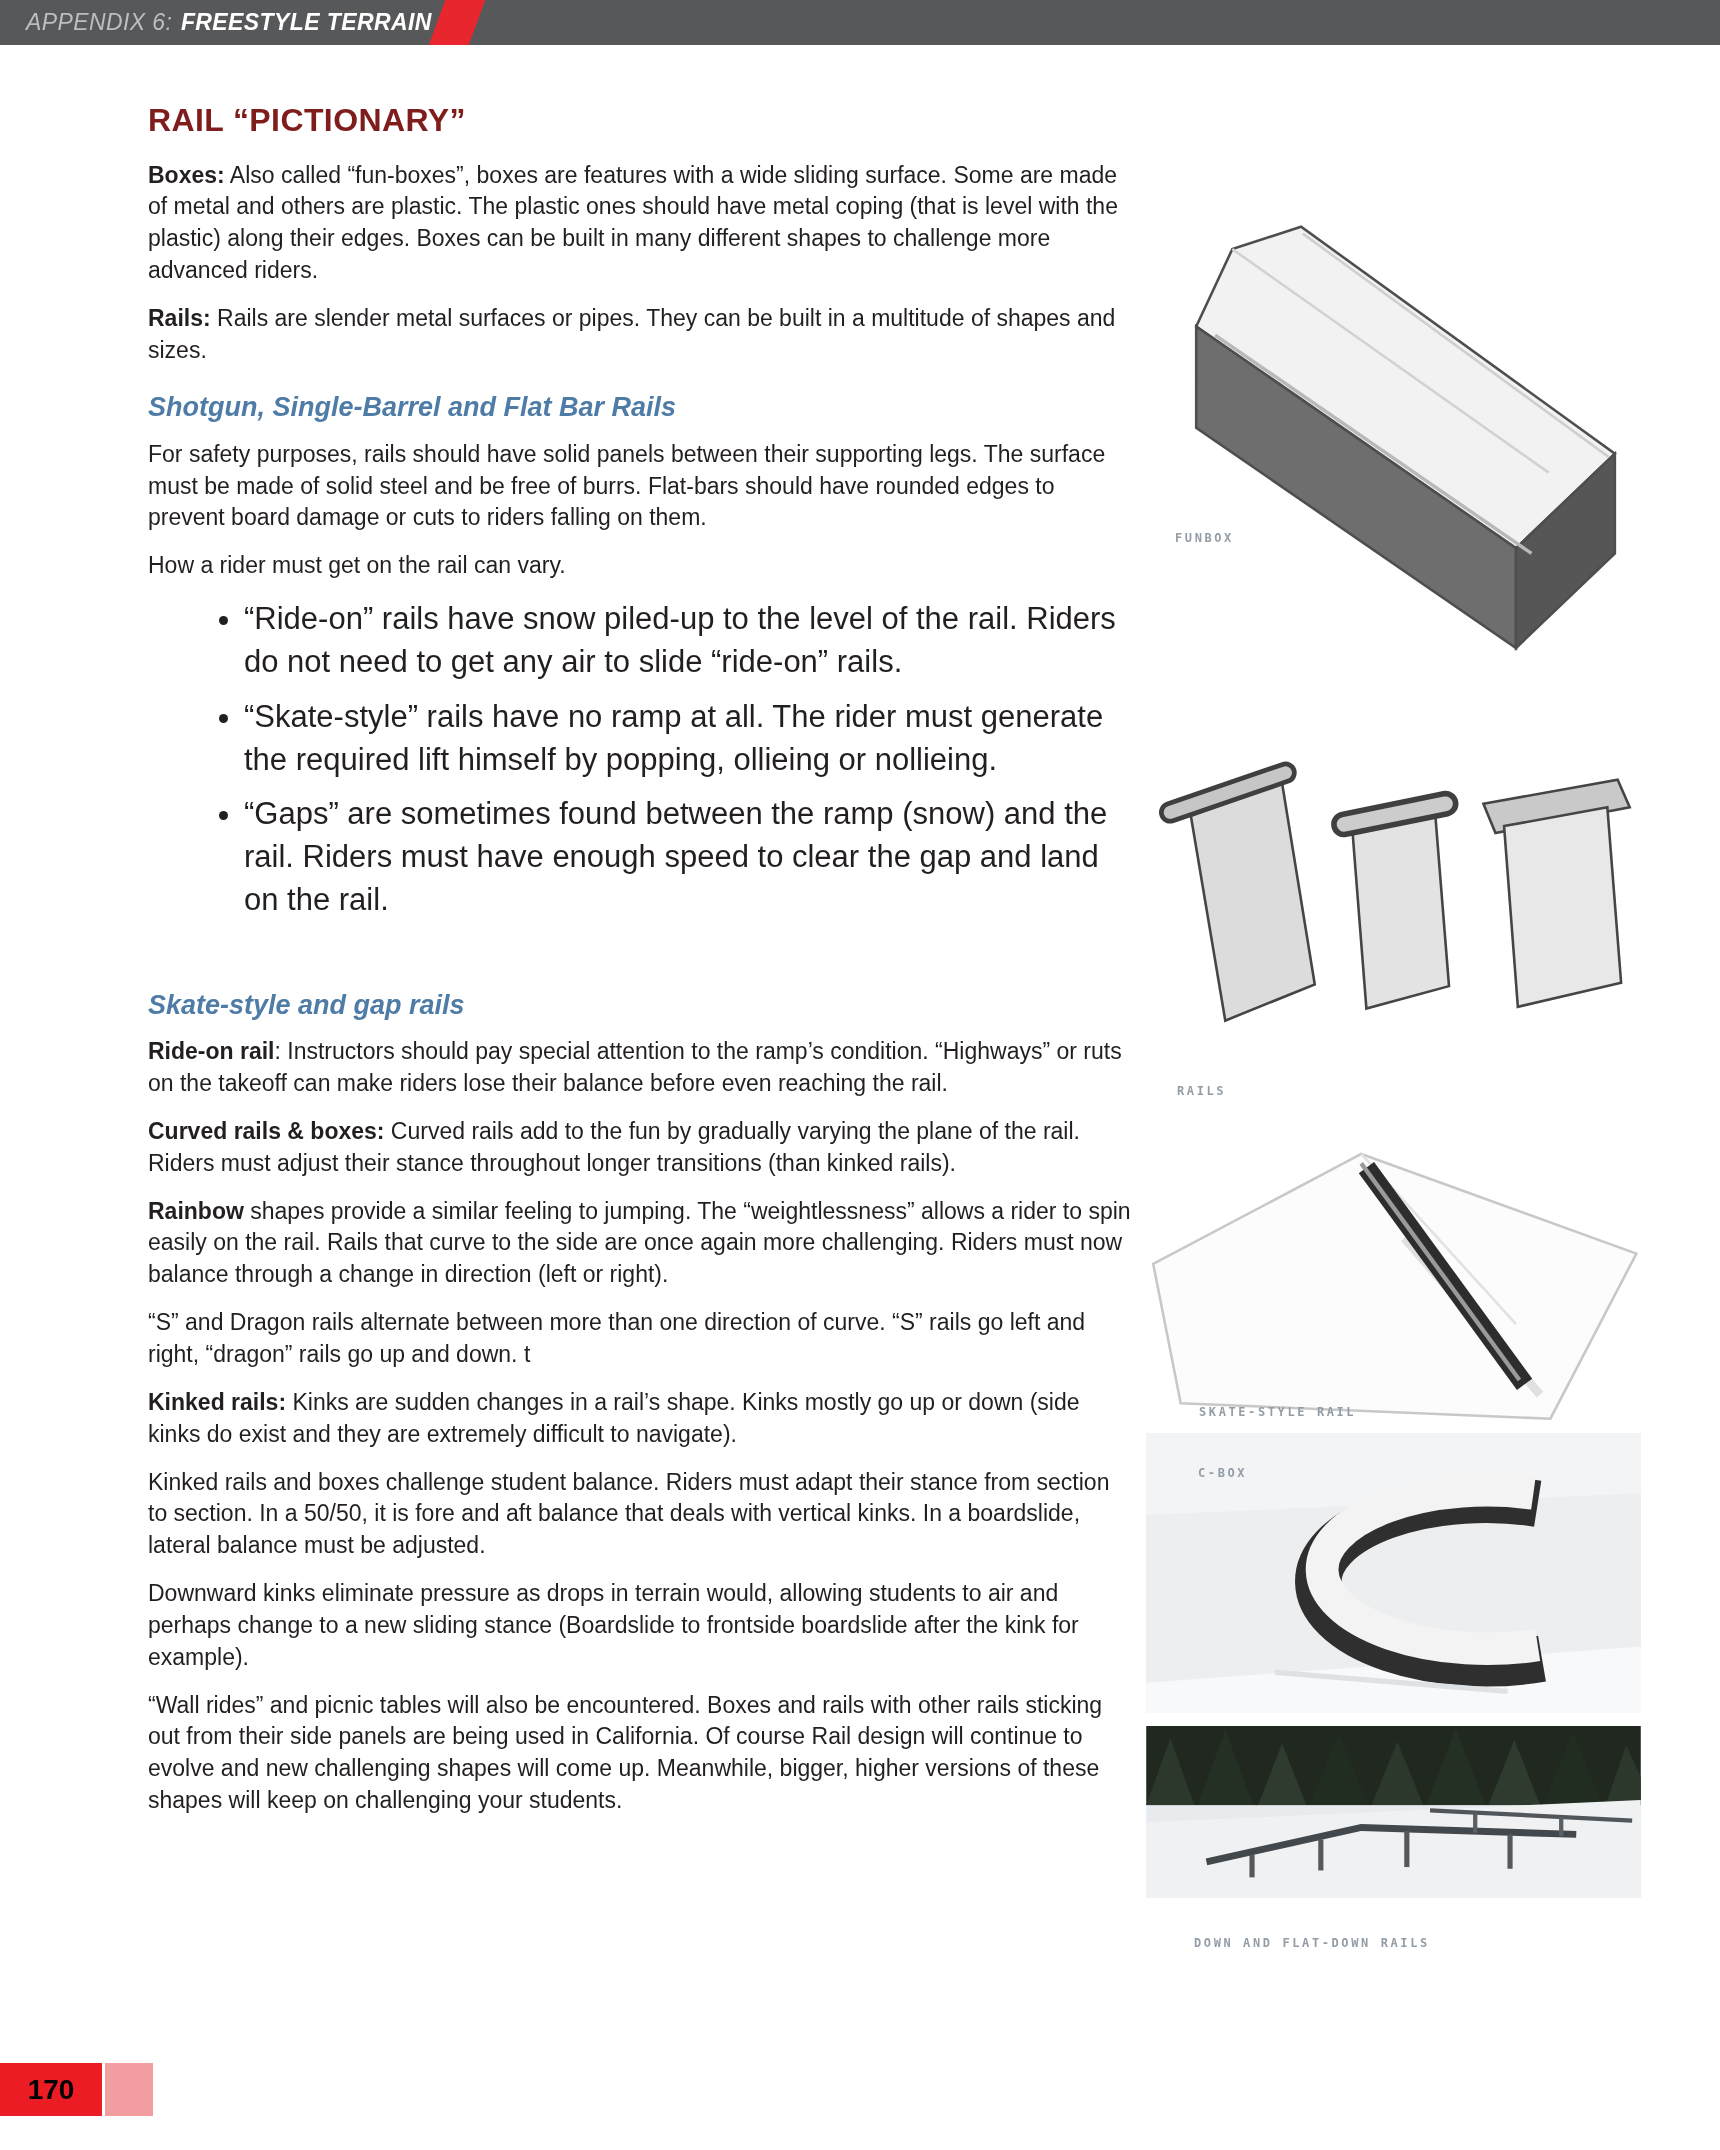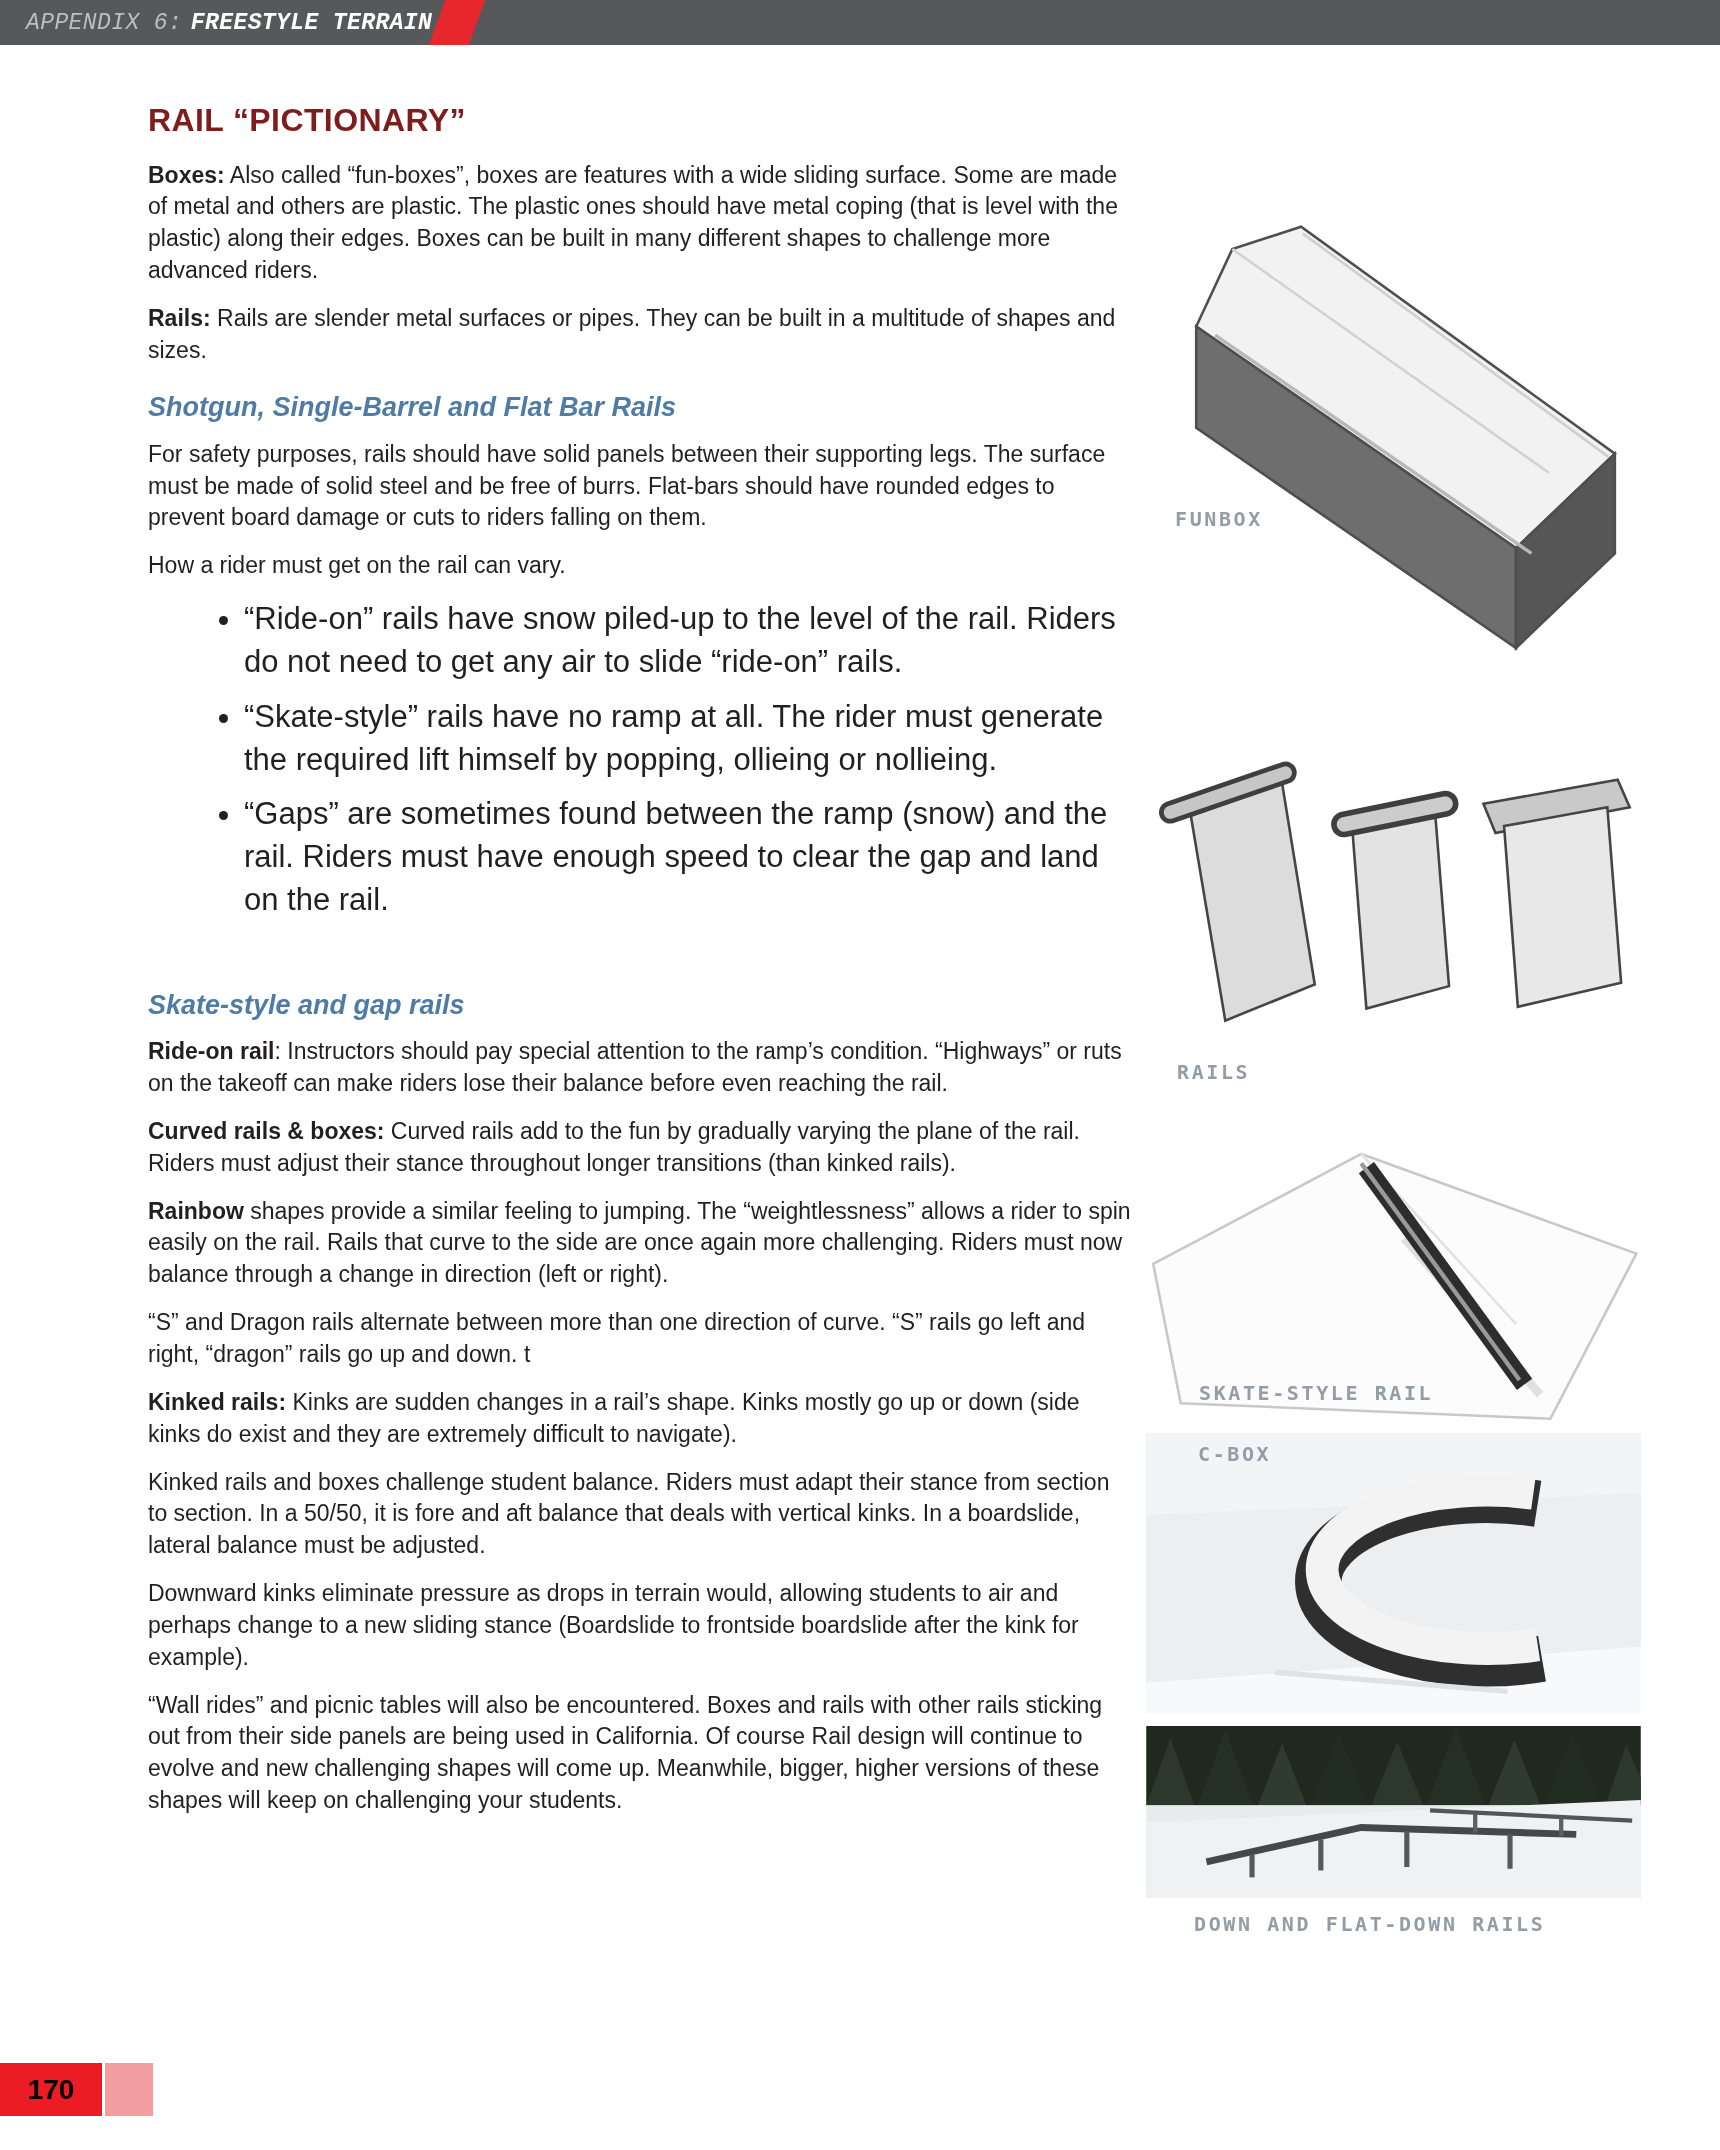--- a/index.html
+++ b/index.html
@@ -7,21 +7,21 @@
     position:relative;width:1721px;height:2151px;background:#ffffff;
     font-family:"Liberation Sans",sans-serif;color:#231f20;overflow:hidden;
   }
   
   .topbar{
     position:absolute;left:0;top:0;width:1721px;height:45px;
     background:#57585a;display:flex;align-items:center;
   }
   .topbar .appendix{
     margin-left:26px;font-style:italic;font-size:23px;letter-spacing:0.4px;
-    color:#bcbec0;white-space:nowrap;font-family:Liberation Mono, monospace;
+    color:#bcbec0;white-space:nowrap;
   }
   .topbar .appendix .bold-part{
     color:#ffffff;font-weight:bold;margin-left:8.6px;
   }
   .red-stripe{
     position:absolute;left:437px;top:0;width:40px;height:45px;
     background:#e8262d;transform:skewX(-20deg);
   }
   
   .text-col{
@@ -46,21 +46,21 @@
   ul.rail-list li{margin-bottom:12px;}
   
   .figure-col{
     position:absolute;left:1146px;top:170px;width:495px;height:1953px;
   }
   .fig{position:absolute;left:0;width:495px;}
   .fig svg{display:block;}
   .fig-caption{
     position:absolute;
     font-family:"DejaVu Sans Mono",monospace;font-weight:bold;
-    font-size:20px;letter-spacing:2.6px;color:#939da7;white-space:nowrap;
+    font-size:12px;letter-spacing:2.6px;color:#939da7;white-space:nowrap;margin-top:24px;
   }
   .fig-funbox{top:0;height:490px;}
   .fig-funbox .fig-caption{left:29px;top:337px;}
   .fig-rails{top:558px;height:370px;}
   .fig-rails .fig-caption{left:31px;top:332px;}
   .fig-skate{top:965px;height:293px;}
   .fig-skate .fig-caption{left:53px;top:246px;}
   .fig-cbox{top:1263px;height:284px;}
   .fig-cbox .fig-caption{left:52px;top:9px;}
   .fig-down{top:1556px;height:224px;}

